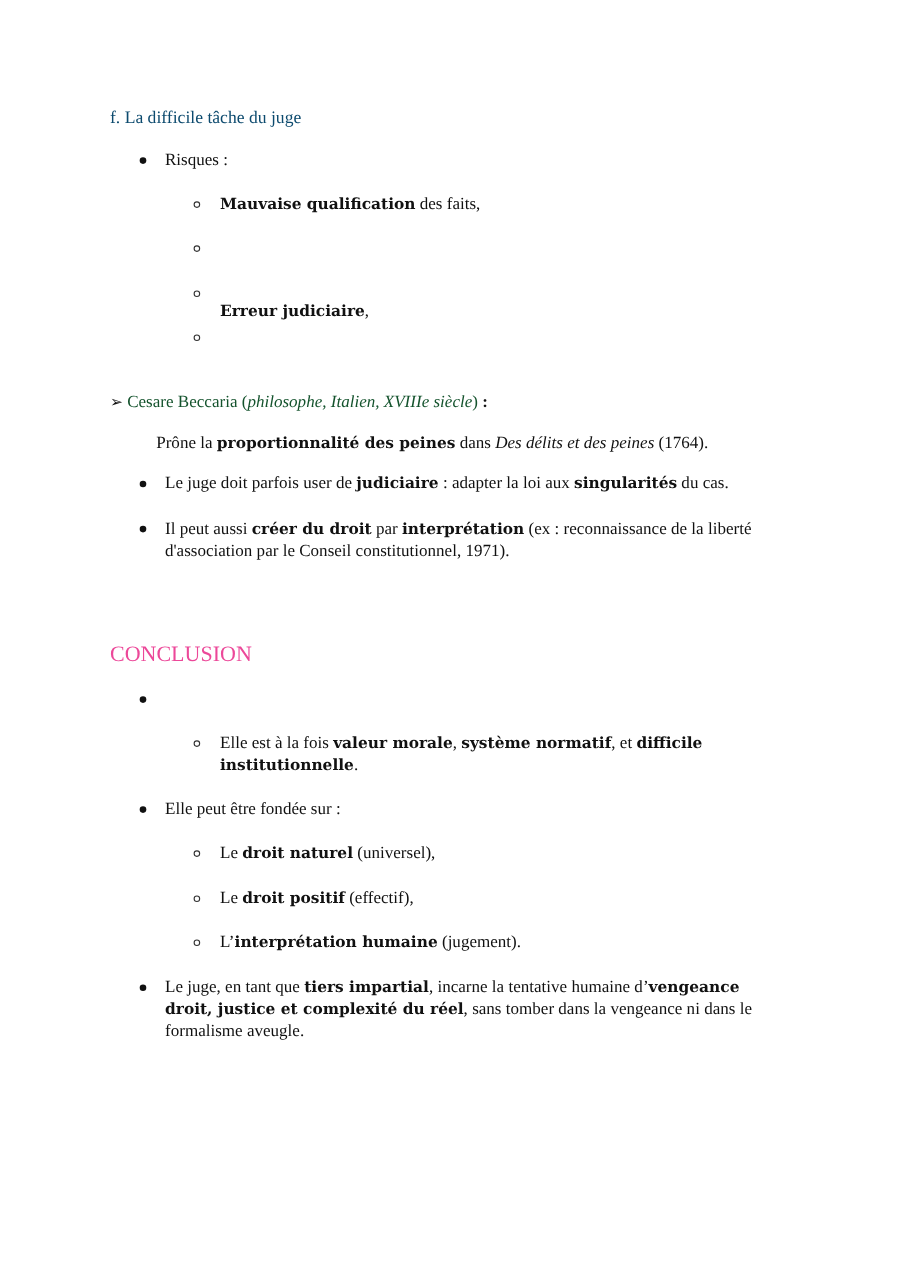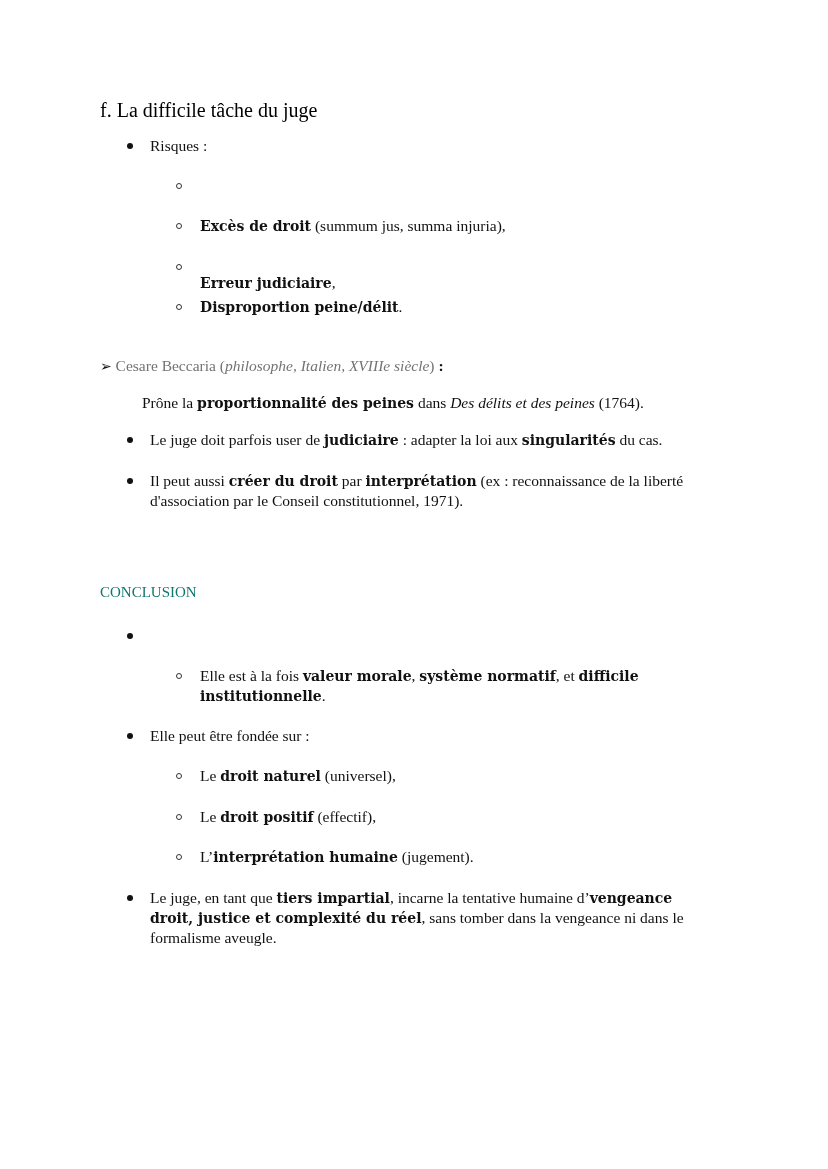--- a/index.html
+++ b/index.html
@@ -2,48 +2,47 @@
 <html><head>
   <meta charset="utf-8">
   <style>
     html, body { margin: 0; padding: 0; background: #ffffff; }
     body { width: 828px; height: 1169px; position: relative; overflow: hidden;
       font-family: "DejaVu Serif", "Liberation Serif", serif; color: #111; }
     .page { position: absolute; left: 0; top: 0; width: 828px; height: 1169px; }
     .abs { position: absolute; white-space: nowrap; }
     .txt { font-family: "Liberation Serif", serif; font-size: 15.5px; line-height: 20px; }
     .boldface { font-family: "DejaVu Serif", serif; font-weight: bold; font-size: 14px; }
-    .h-orange { color: #000000; font-family: "Liberation Serif", serif; font-size: 20px; }
-    .h-blue { color: #0f766e; font-family: "Liberation Serif", serif; font-size: 15px; }
-    .red { color: #737373; }
+    .h-orange { color: #0c4a6e; font-family: "Liberation Serif", serif; font-size: 16px; }
+    .h-blue { color: #ec4899; font-family: "Liberation Serif", serif; font-size: 20px; }
+    .red { color: #14532d; }
     .bullet { position: absolute; width: 6px; height: 6px; border-radius: 50%; background: #111; }
     .circle { position: absolute; width: 6px; height: 6px; border-radius: 50%; border: 1px solid #333; box-sizing: border-box; }
     .arrow { font-size: 14px; color: #111; }
     i { font-style: italic; }
   </style>
 </head>
 <body>
 
 <div class="page">
 
   <div class="abs h-orange" style="left:100px; top:99px;">f. La difficile tâche du juge</div>
 
   <div class="bullet" style="left:127px; top:143px;"></div>
   <div class="abs txt" style="left:150px; top:136px;">Risques :</div>
 
   <div class="circle" style="left:176px; top:183px;"></div>
+  <div class="abs txt" style="left:200px; top:176px;"><span class="boldface">Mauvaise qualification</span><span> des faits,</span></div>
 
   <div class="circle" style="left:176px; top:223px;"></div>
-  <div class="abs txt" style="left:200px; top:216px;"><span class="boldface">Excès de droit</span><span> (summum jus, summa injuria),</span></div>
 
   <div class="circle" style="left:176px; top:264px;"></div>
   <div class="abs txt" style="left:200px; top:257px;margin-top:16px;"><span class="boldface">Erreur judiciaire</span><span>,</span></div>
 
   <div class="circle" style="left:176px; top:304px;"></div>
-  <div class="abs txt" style="left:200px; top:297px;"><span class="boldface">Disproportion peine/délit</span><span>.</span></div>
 
   <div class="abs txt" style="left:100px; top:356px;"><span class="arrow">➢</span> <span class="red">Cesare Beccaria (</span><i class="red">philosophe, Italien, XVIIIe siècle</i><span class="red">)</span><b> :</b></div>
 
   <div class="abs txt" style="left:142px; top:393px;text-align:right;"><span>Prône la </span><span class="boldface">proportionnalité des peines</span><span> dans </span><i>Des délits et des peines</i><span> (1764).</span></div>
 
   <div class="bullet" style="left:127px; top:437px;"></div>
   <div class="abs txt" style="left:150px; top:430px;"><span>Le juge doit parfois user de </span><span class="boldface">judiciaire</span><span> : adapter la loi aux </span><span class="boldface">singularités</span><span> du cas.</span></div>
 
   <div class="bullet" style="left:127px; top:478px;"></div>
   <div class="abs txt" style="left:150px; top:471px;"><span>Il peut aussi </span><span class="boldface">créer du droit</span><span> par </span><span class="boldface">interprétation</span><span> (ex : reconnaissance de la liberté</span></div>

